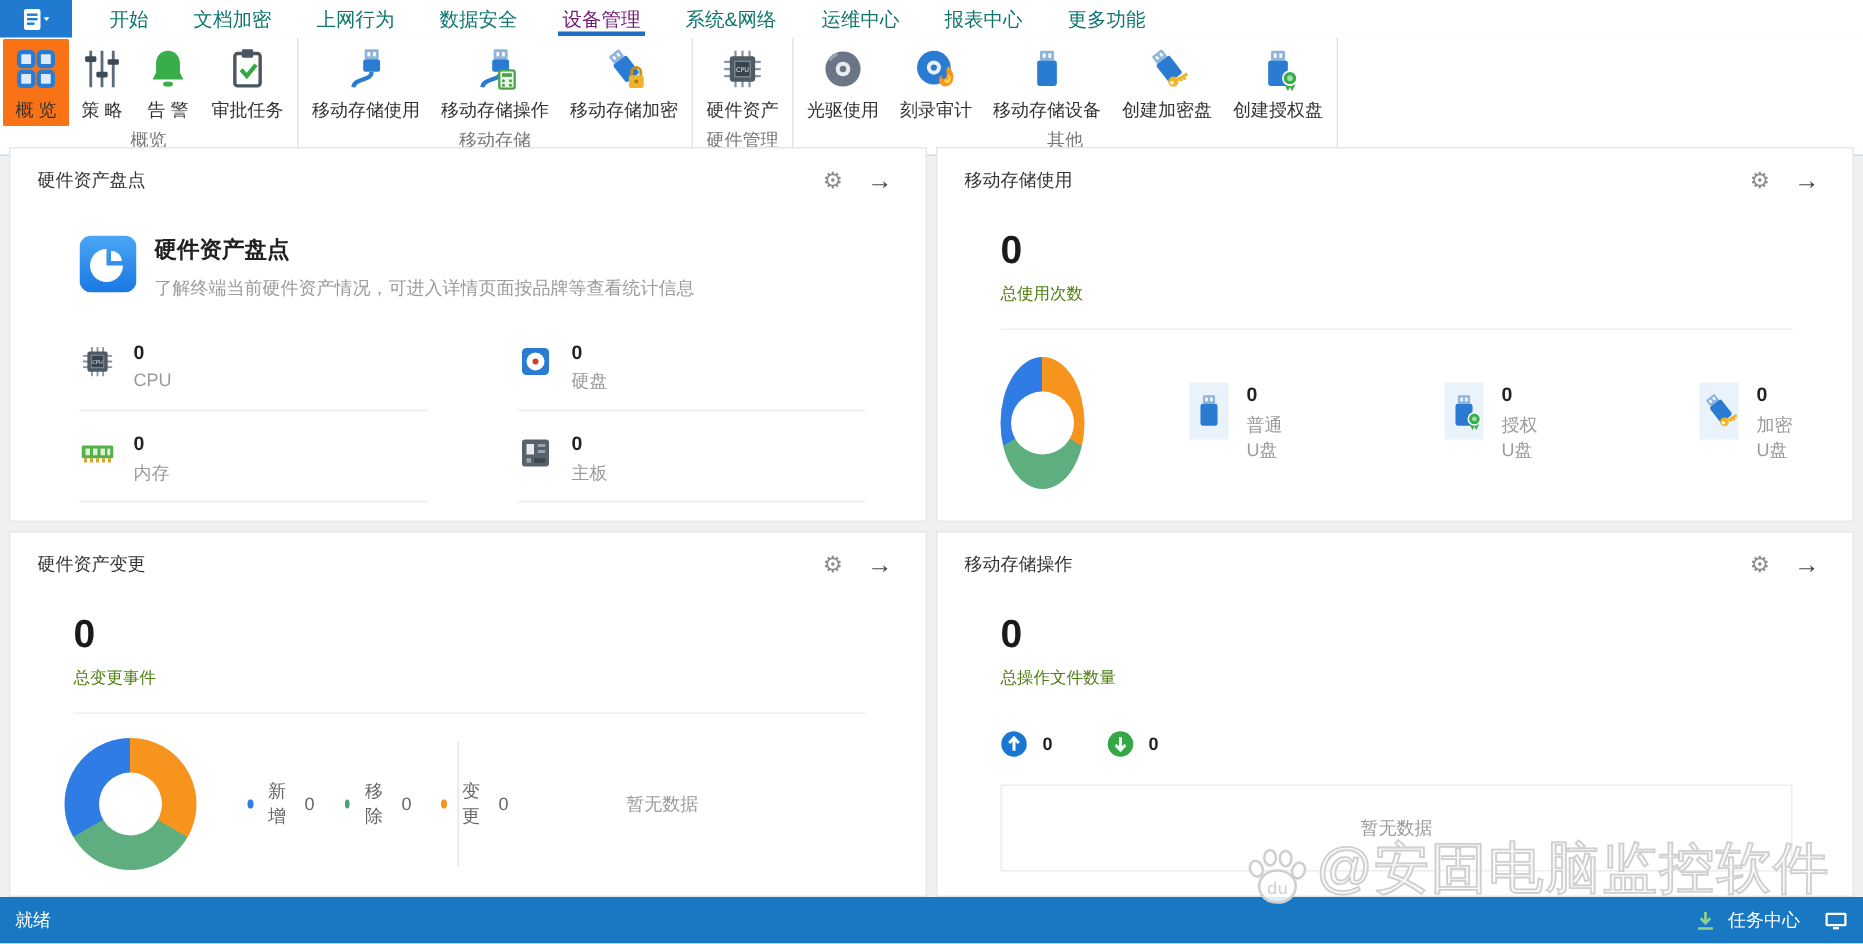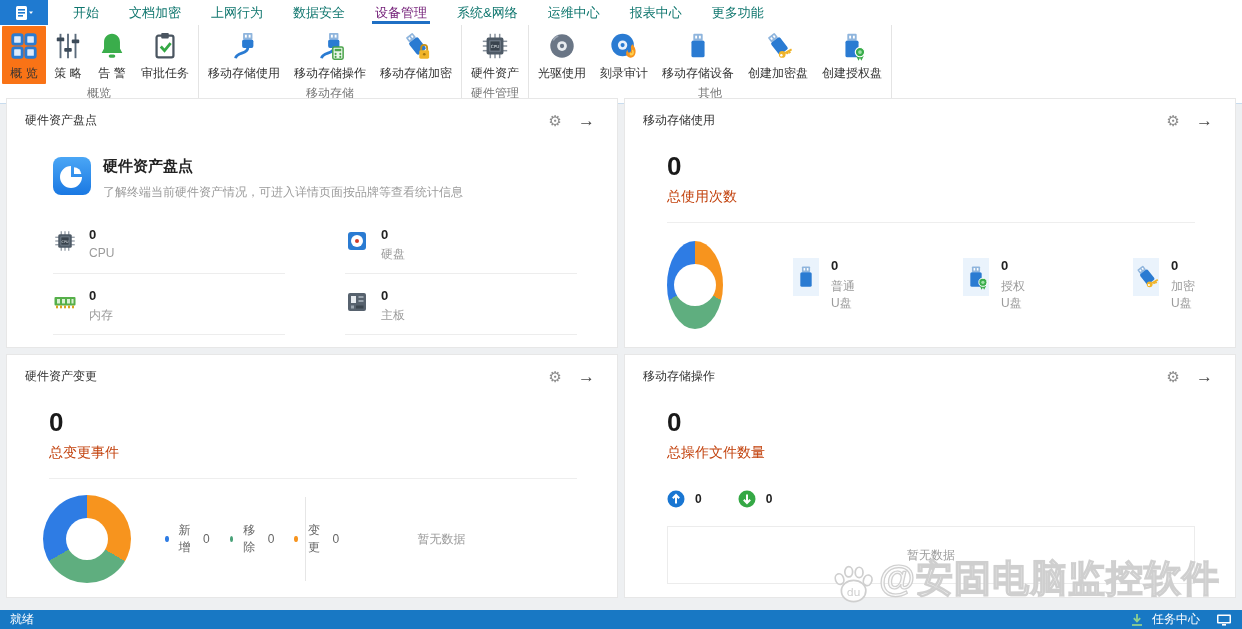--- a/index.html
+++ b/index.html
@@ -39,21 +39,21 @@
   .feature-txt .fd { font-size:12px; color:#9b9b9b; margin-top:8px; }
   .statgrid { display:grid; grid-template-columns:1fr 1fr; margin:26px 40px 0 46px; column-gap:60px; row-gap:14px; }
   .stat { display:flex; gap:12px; border-bottom:1px solid #ededed; padding-bottom:10px; }
   .stat .sic { width:24px; height:24px; margin-top:2px; }
   .stat .sv { font-size:13px; font-weight:bold; color:#222; }
   .stat .sl { font-size:12px; color:#9b9b9b; margin-top:4px; }
 
   
   .bignum { margin:22px 0 0 42px; }
   .bignum .bv { font-size:26px; font-weight:bold; color:#1a1a1a; }
-  .bignum .bl { font-size:14px; color:#c2410c; margin-top:6px; }
+  .bignum .bl { font-size:11px; color:#4d7c0f; margin-top:6px; }
   .hdivider { height:1px; background:#eee; margin:16px 40px 0 42px; }
 
   
   .donut { border-radius:50%; position:relative; background:conic-gradient(#f7941e 0 33.4%, #5fae7f 0 66.7%, #2e7ce4 0 100%); }
   .donut .hole { position:absolute; left:50%; top:50%; transform:translate(-50%,-50%); background:#fff; border-radius:50%; }
   .donut.big { width:88px; height:88px; } .donut.big .hole { width:42px; height:42px; }
 
   .usagerow { display:flex; align-items:center; margin:18px 40px 0 42px; }
   .legend3 { display:flex; flex:1; margin-left:70px; gap:108px; }
   .litem { display:flex; gap:12px; }
@@ -71,24 +71,24 @@
   .vdivider { width:1px; height:84px; background:#e6e6e6; }
   .emptyzone { flex:1; text-align:center; font-size:12px; color:#9b9b9b; }
 
   
   .oprow { display:flex; align-items:center; gap:10px; margin:28px 0 0 42px; }
   .oprow .opv { font-size:12px; font-weight:bold; color:#222; margin-right:26px; }
   .emptybox { margin:18px 40px 0 42px; border:1px solid #ececec; height:58px; display:flex; align-items:center; justify-content:center; font-size:12px; color:#9b9b9b; }
 
   
   .watermark { position:absolute; right:22px; bottom:25px; display:flex; align-items:flex-end; gap:4px; pointer-events:none; z-index:5; }
-  .wm-text { font-size:37px; font-weight:bold; letter-spacing:1px; color:rgba(255,255,255,0.9); -webkit-text-stroke:1.2px #cfcfcf; text-shadow:0 0 1px #c9c9c9; }
-
-  
-  .statusbar { position:absolute; left:0; right:0; bottom:0; height:19px; background:#1878c4; color:#fff; display:flex; align-items:center; font-size:12px; }
+  .wm-text { font-size:37px; font-weight:normal; letter-spacing:1px; color:rgba(255,255,255,0.9); -webkit-text-stroke:1.2px #cfcfcf; text-shadow:0 0 1px #c9c9c9; }
+
+  
+  .statusbar { position:absolute; left:0; right:0; bottom:0; height:31px; background:#1878c4; color:#fff; display:flex; align-items:center; font-size:12px; }
   .sb-left { padding-left:10px; }
   .sb-right { margin-left:auto; display:flex; align-items:center; gap:8px; padding-right:10px; }
   .sb-right .tclabel { color:#fff; }
   .hidden-defs { position:absolute; width:0; height:0; overflow:hidden; }
 </style>
 </head>
 <body>
 
 <svg class="hidden-defs" xmlns="http://www.w3.org/2000/svg">
   <defs>

